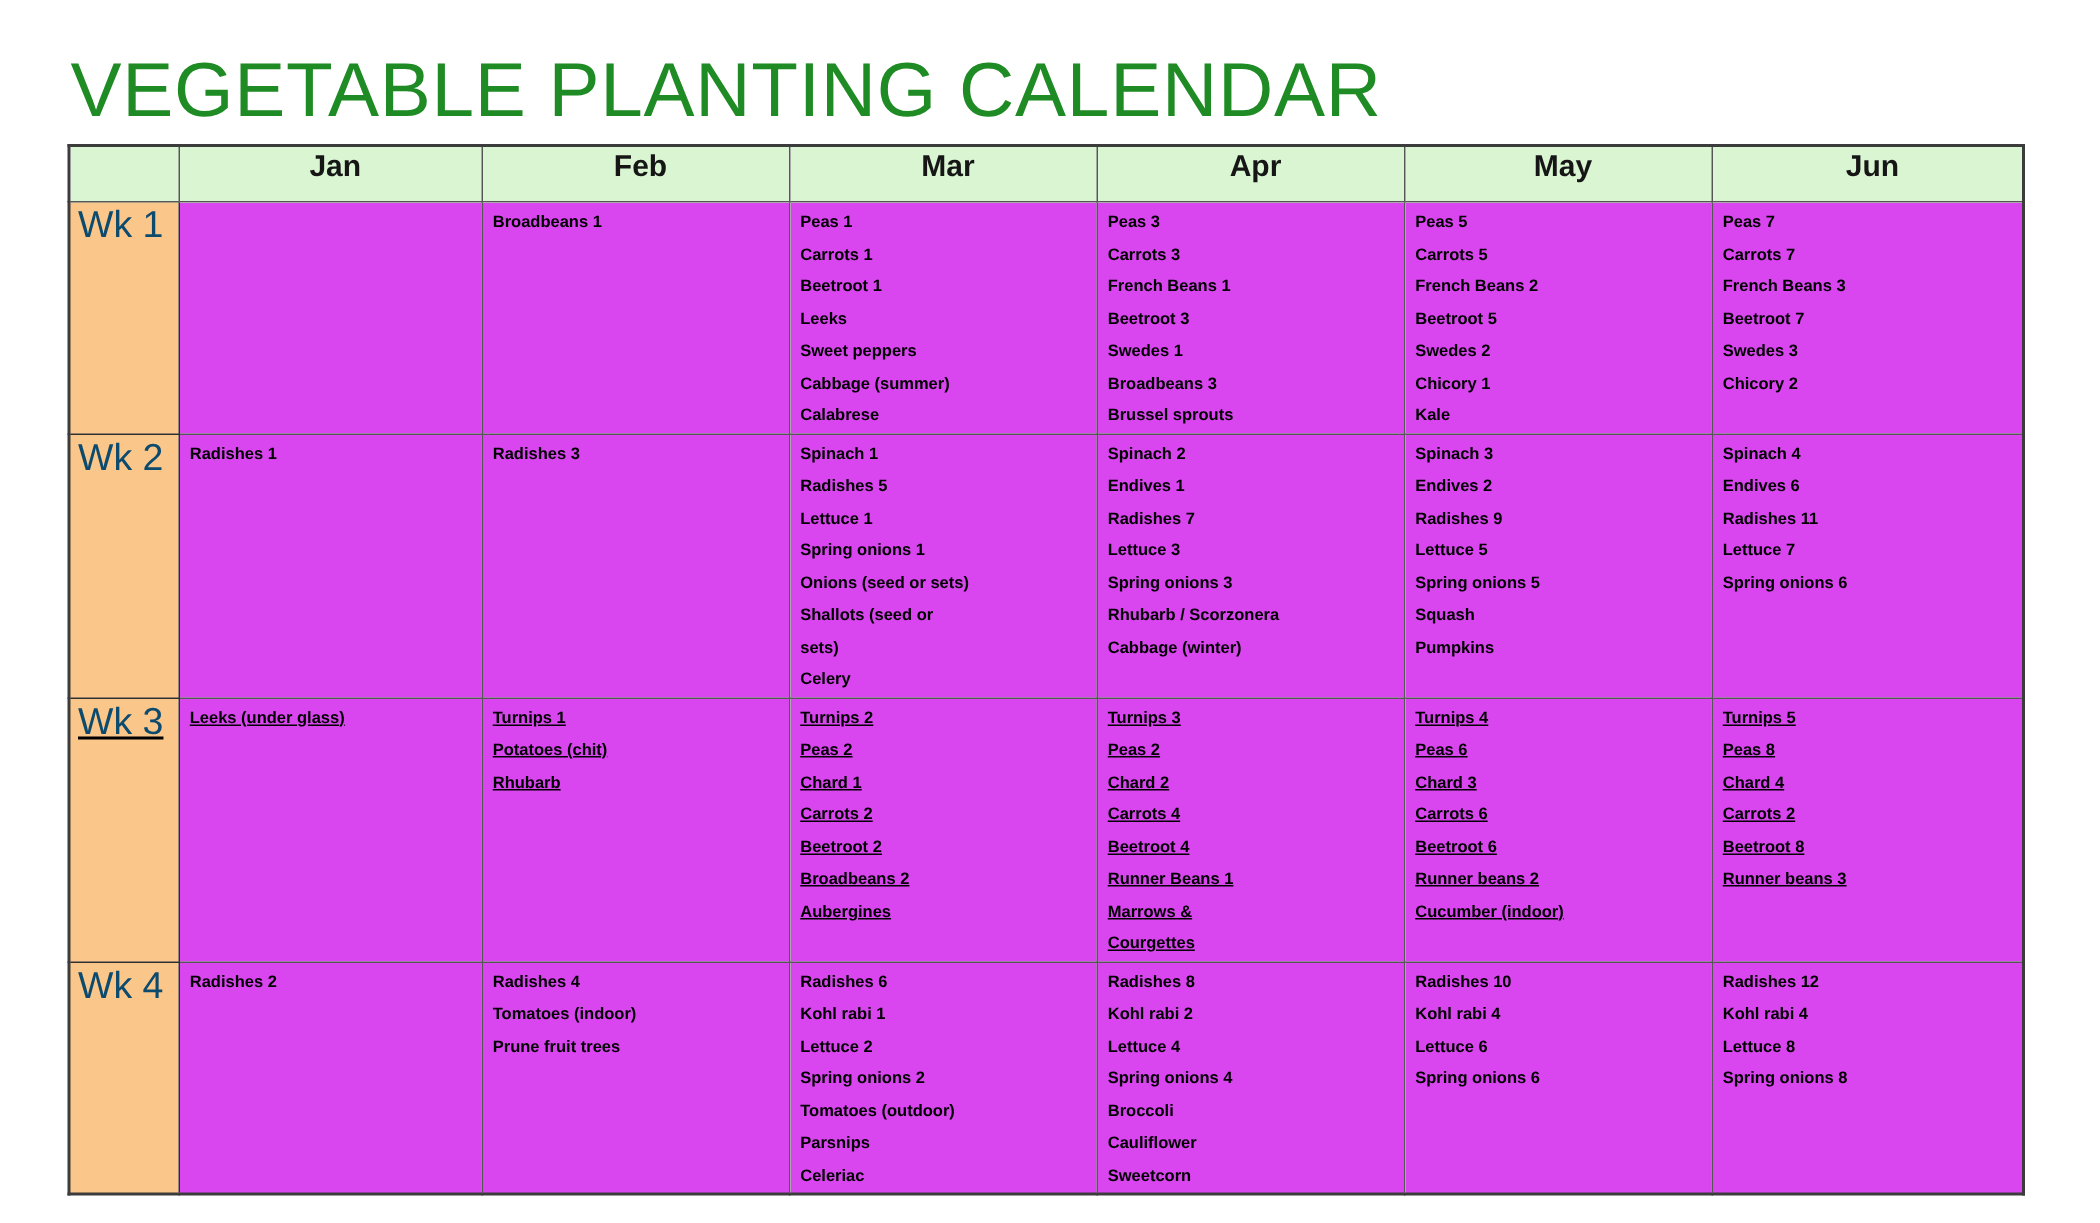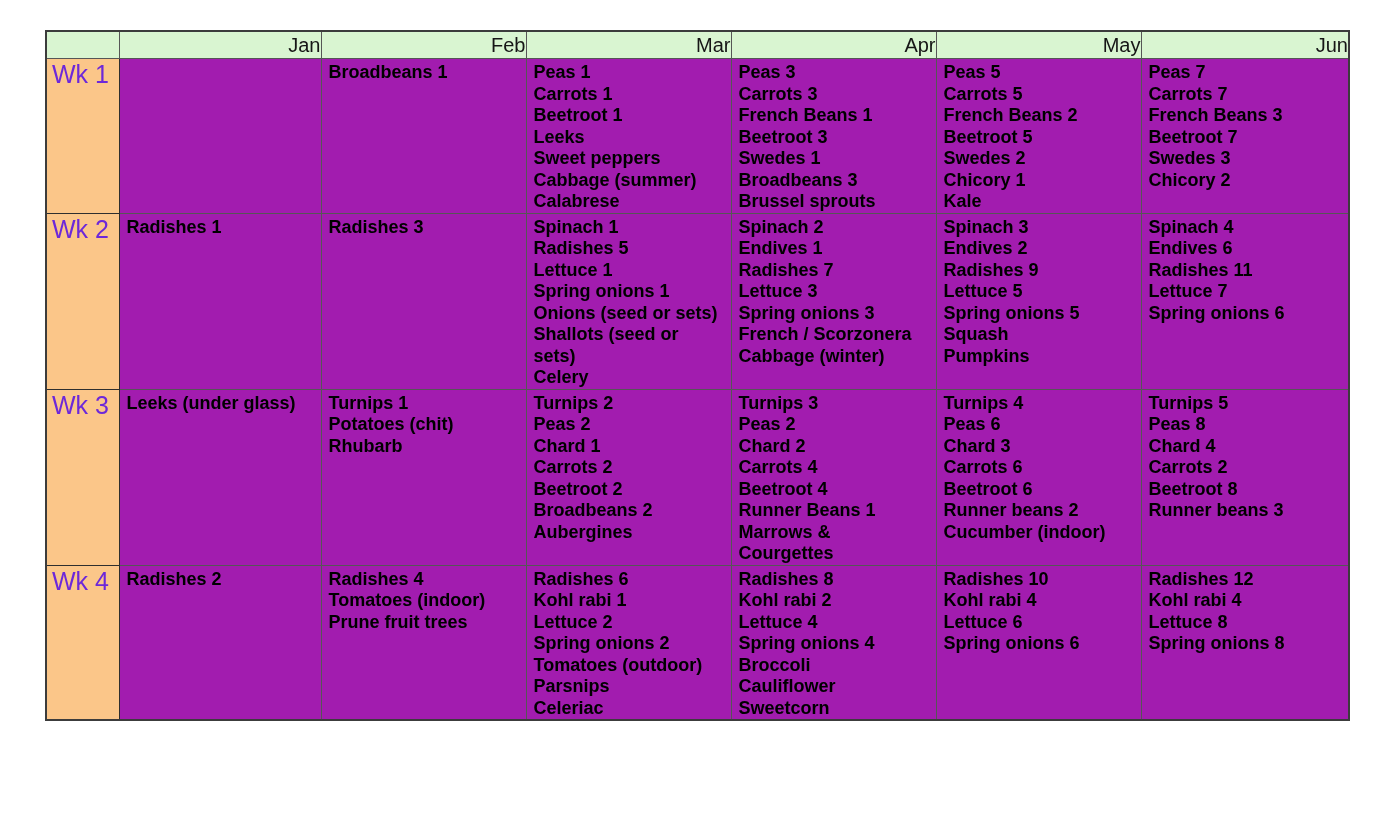--- a/index.html
+++ b/index.html
@@ -31,54 +31,55 @@
     width:1303px;
     border:2px solid var(--outer-gray);
   }
   th,td{
     border:1px solid var(--grid-gray);
     vertical-align:top;
     overflow:hidden;
   }
   thead th{
     background:var(--header-green);
-    text-align:right;
-    font-weight:400;
+    text-align:center;
+    font-weight:700;
     font-size:20px;
     color:#161616;
     height:27px;
     line-height:26px;
-    padding:0 0 0 7px;
+    padding:0 0 10px 7px;
   }
   th.week{
     background:var(--week-orange);
     font-weight:400;
     font-size:25px;
     line-height:28px;
-    color:#6d28d9;
+    color:#0c4a6e;
     text-align:left;
     padding:1px 0 0 5px;
     border:1px solid #2e2e2e;
     white-space:nowrap;
     overflow:visible;
   }
   td.cell{
     padding:3px 6px 0 7px;
     font-weight:700;
-    font-size:18px;
+    font-size:11px;
     line-height:21.5px;
     color:#000000;
-    background:#a21caf;
+    background:#d946ef;
   }
   .item{white-space:pre-line;}
 </style>
 </head>
 <body>
 
 <div class="page">
+  <h1 class="title">VEGETABLE PLANTING CALENDAR</h1>
   <table class="calendar">
     <colgroup>
       <col style="width:73px">
       <col style="width:202px">
       <col style="width:205px">
       <col style="width:205px">
       <col style="width:205px">
       <col style="width:205px">
       <col style="width:208px">
     </colgroup>
@@ -153,41 +154,41 @@
             <div class="item">Shallots (seed or
 sets)</div>
             <div class="item">Celery</div>
           </td>
           <td class="cell">
             <div class="item">Spinach 2</div>
             <div class="item">Endives 1</div>
             <div class="item">Radishes 7</div>
             <div class="item">Lettuce 3</div>
             <div class="item">Spring onions 3</div>
-            <div class="item">French / Scorzonera</div>
+            <div class="item">Rhubarb / Scorzonera</div>
             <div class="item">Cabbage (winter)</div>
           </td>
           <td class="cell">
             <div class="item">Spinach 3</div>
             <div class="item">Endives 2</div>
             <div class="item">Radishes 9</div>
             <div class="item">Lettuce 5</div>
             <div class="item">Spring onions 5</div>
             <div class="item">Squash</div>
             <div class="item">Pumpkins</div>
           </td>
           <td class="cell">
             <div class="item">Spinach 4</div>
             <div class="item">Endives 6</div>
             <div class="item">Radishes 11</div>
             <div class="item">Lettuce 7</div>
             <div class="item">Spring onions 6</div>
           </td>
         </tr>
-        <tr style="height: 172px;">
+        <tr style="height: 172px; text-decoration: underline;">
           <th class="week">Wk 3</th>
           <td class="cell">
             <div class="item">Leeks (under glass)</div>
           </td>
           <td class="cell">
             <div class="item">Turnips 1</div>
             <div class="item">Potatoes (chit)</div>
             <div class="item">Rhubarb</div>
           </td>
           <td class="cell">

